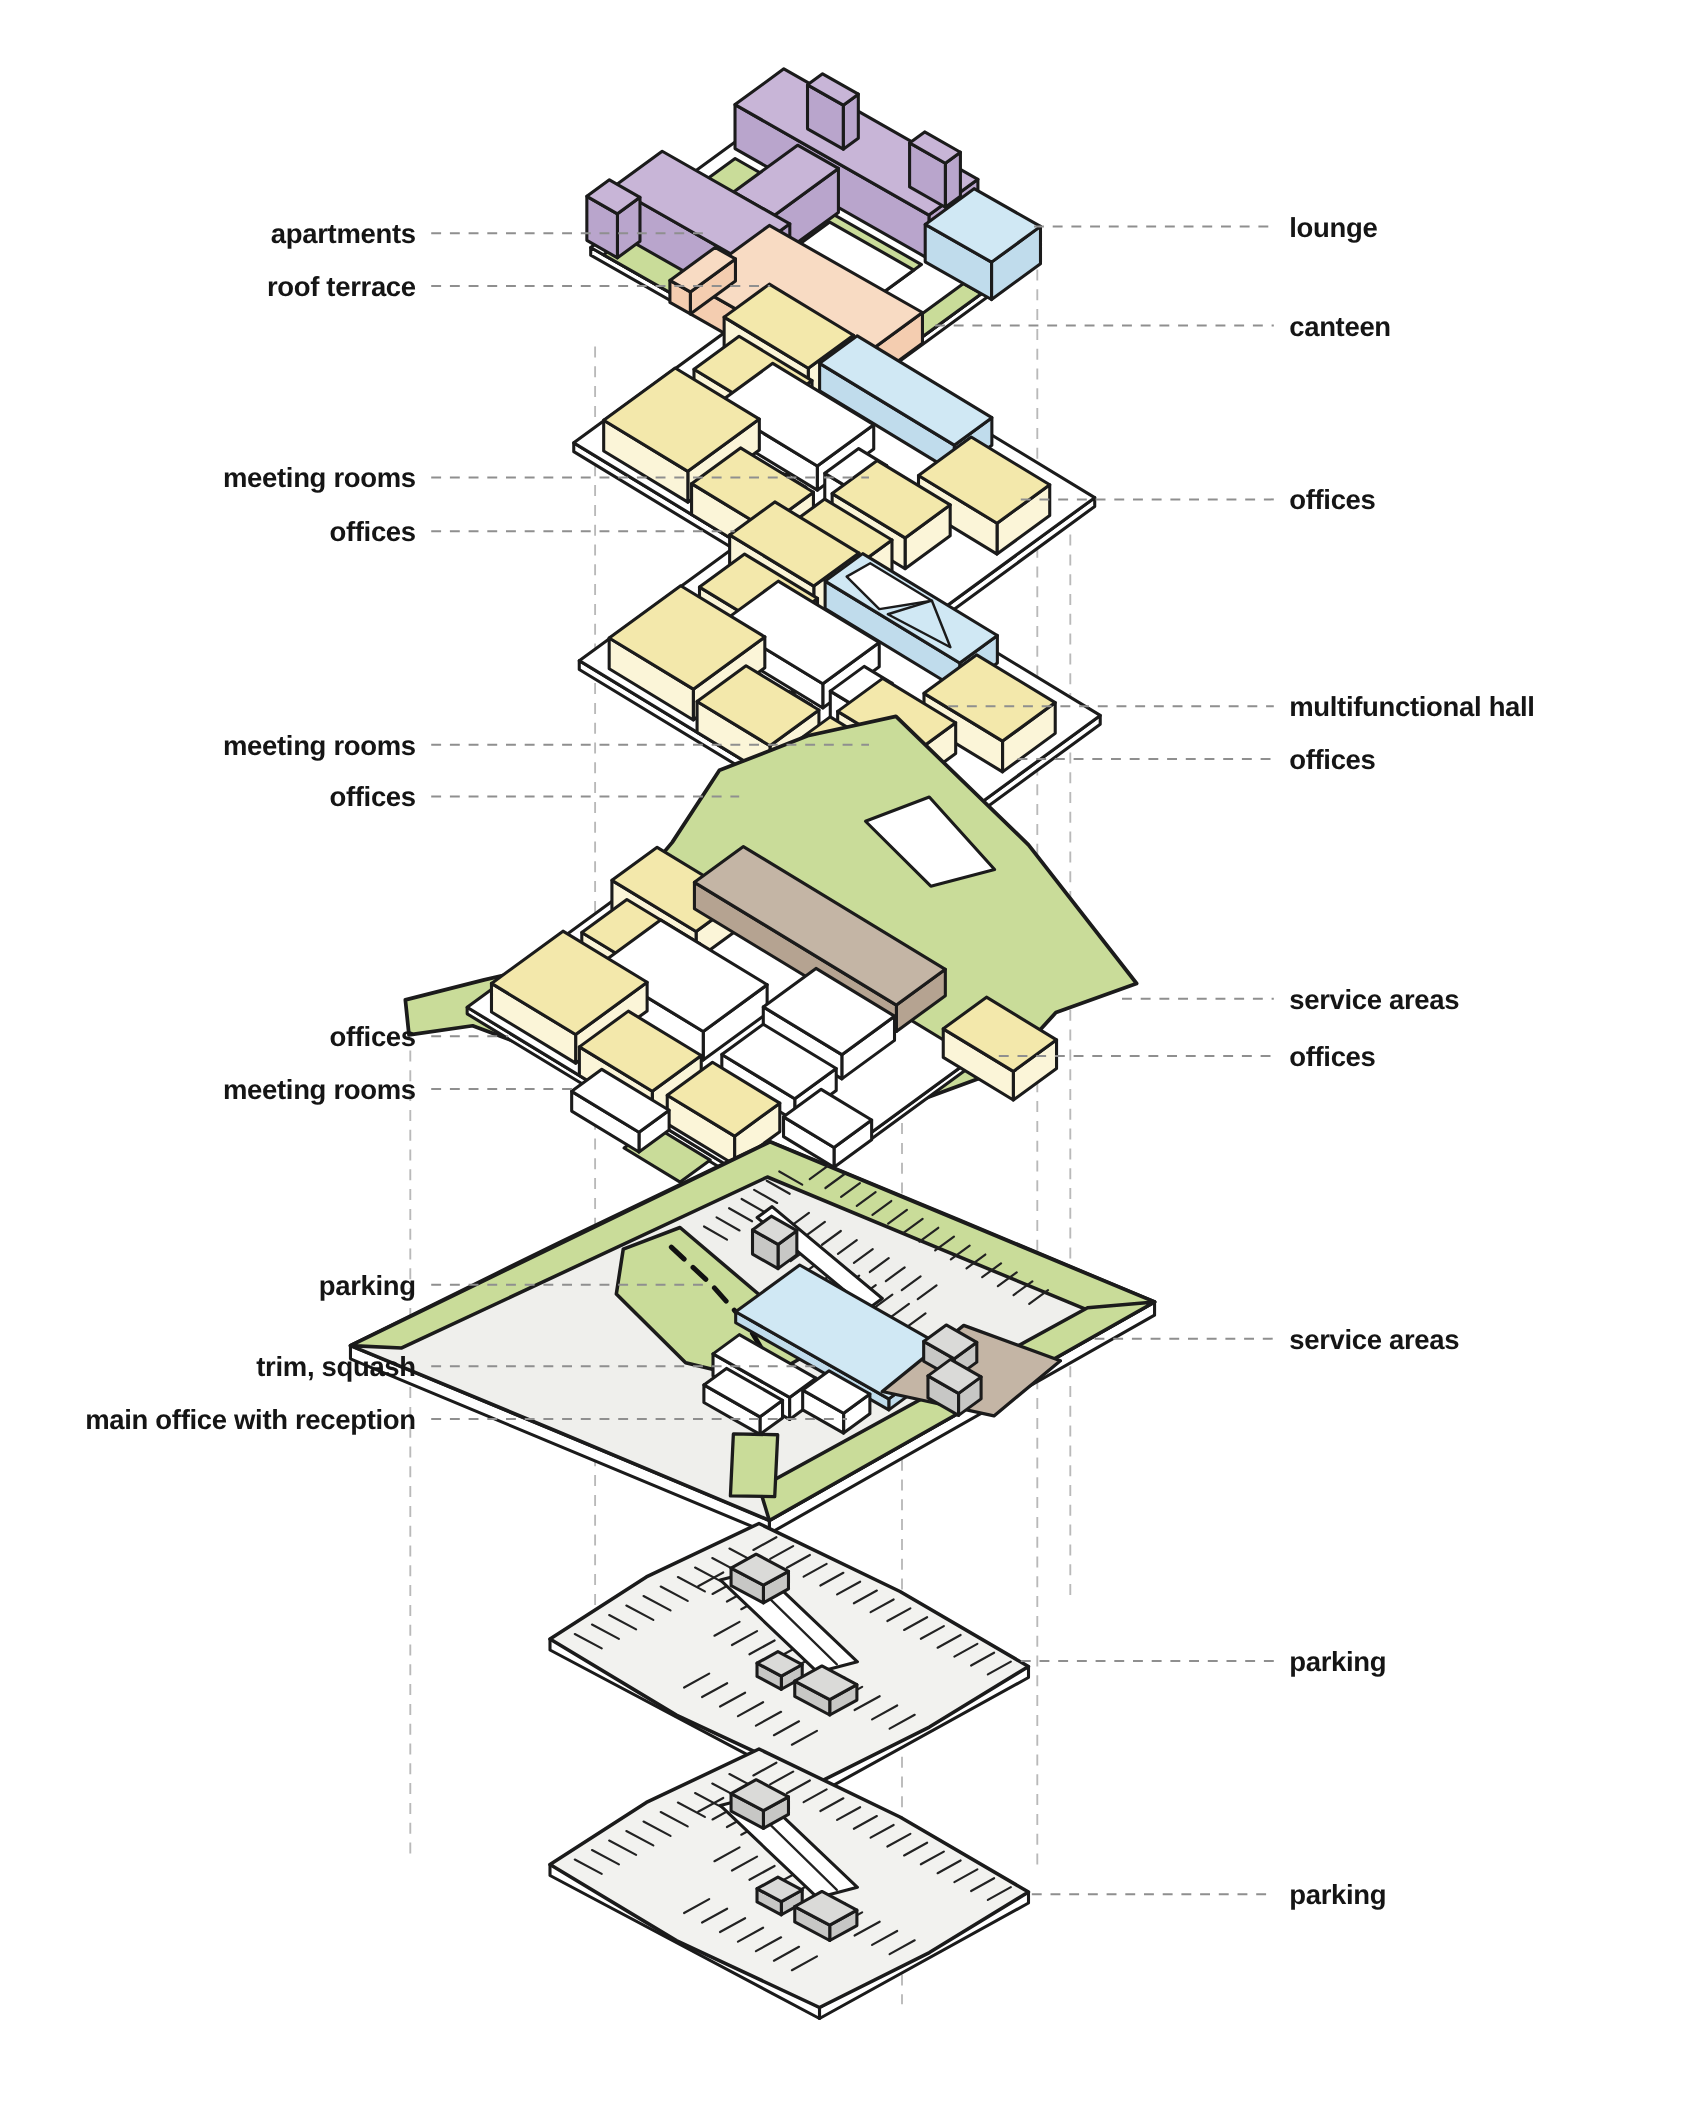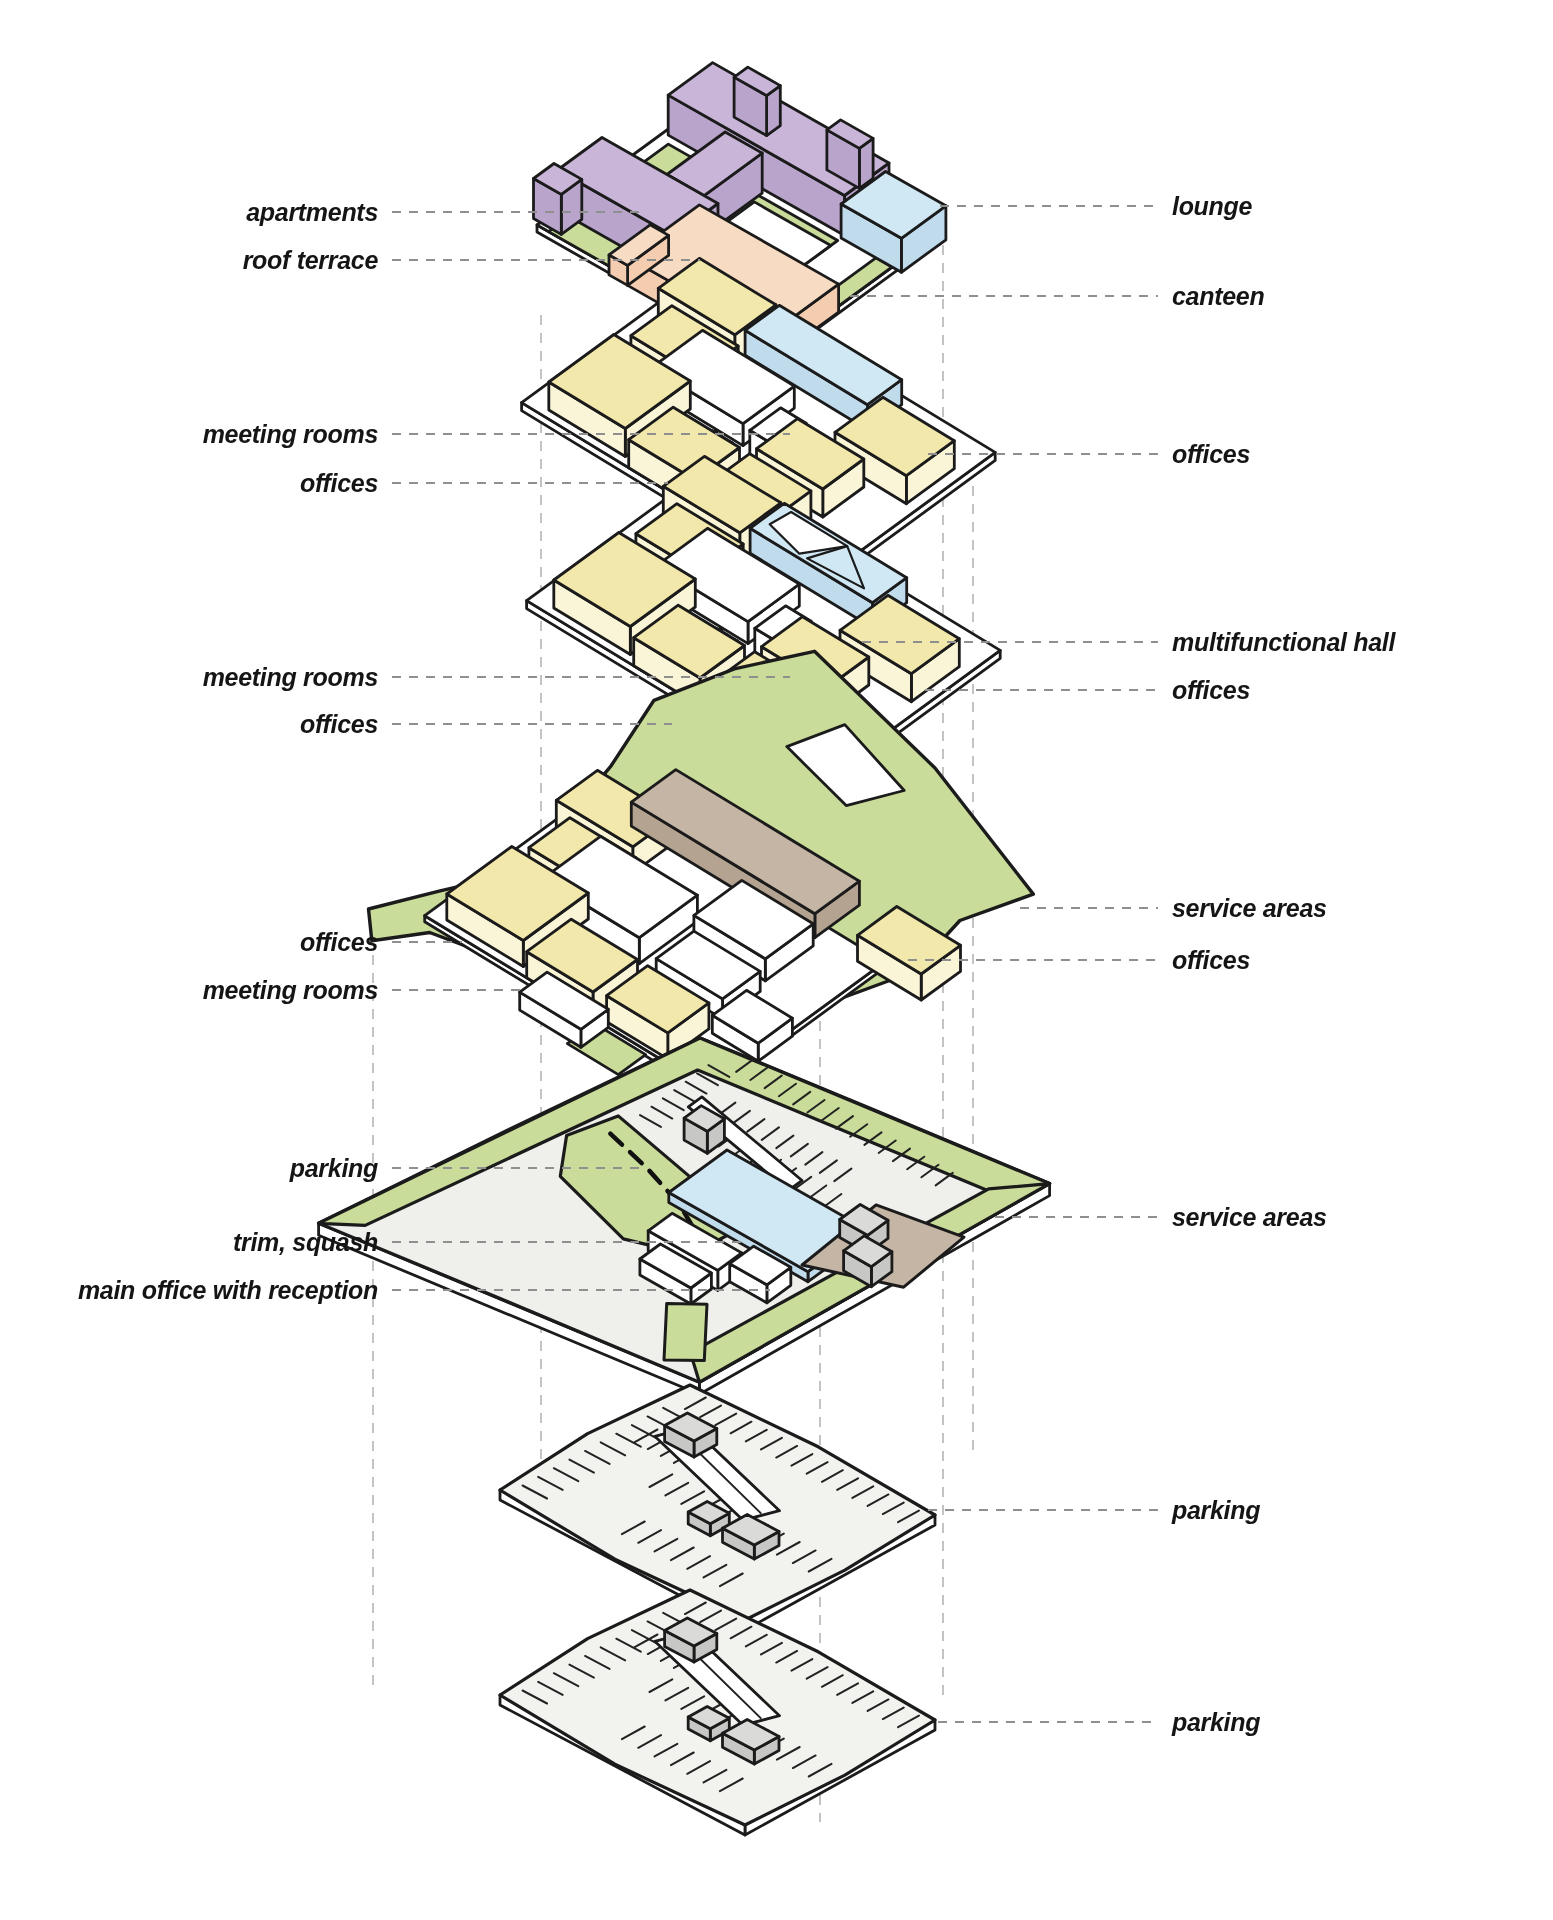--- a/index.html
+++ b/index.html
@@ -1,17 +1,17 @@
 <!DOCTYPE html>
 <html><head>
 <meta charset="utf-8">
 <style>
   html,body{margin:0;padding:0;background:#ffffff;}
   .canvas{position:relative;width:1553px;height:1920px;background:#fff;overflow:hidden;
-          font-family:"Liberation Sans", sans-serif;font-style:italic;}
+          font-family:"Liberation Sans", sans-serif;}
   svg{position:absolute;left:0;top:0;}
   svg text{font-family:"Liberation Sans","DejaVu Sans",sans-serif;font-weight:bold;
            font-size:25px;fill:#151515;letter-spacing:-0.3px;}
 </style>
 </head>
 <body>
 
 <div class="canvas">
   <svg id="scene" width="1553" height="1920" viewBox="0 0 1553 1920">
       <g>

